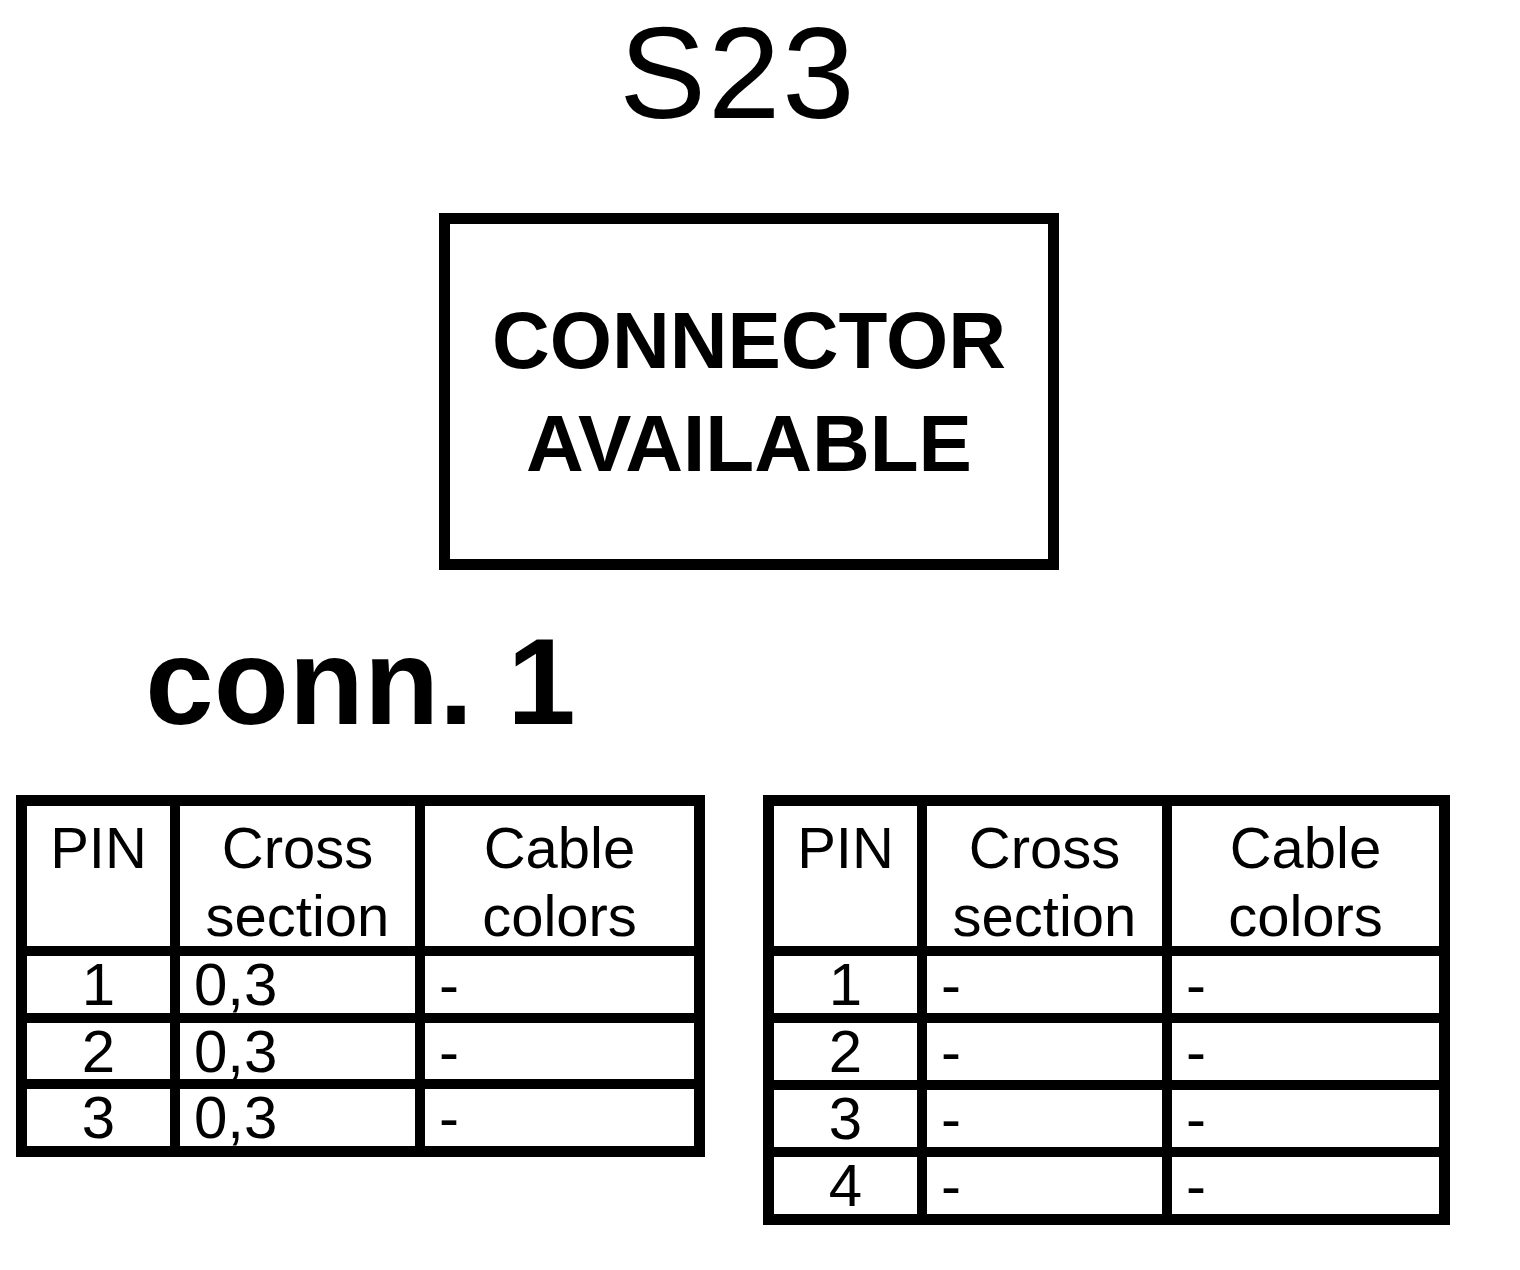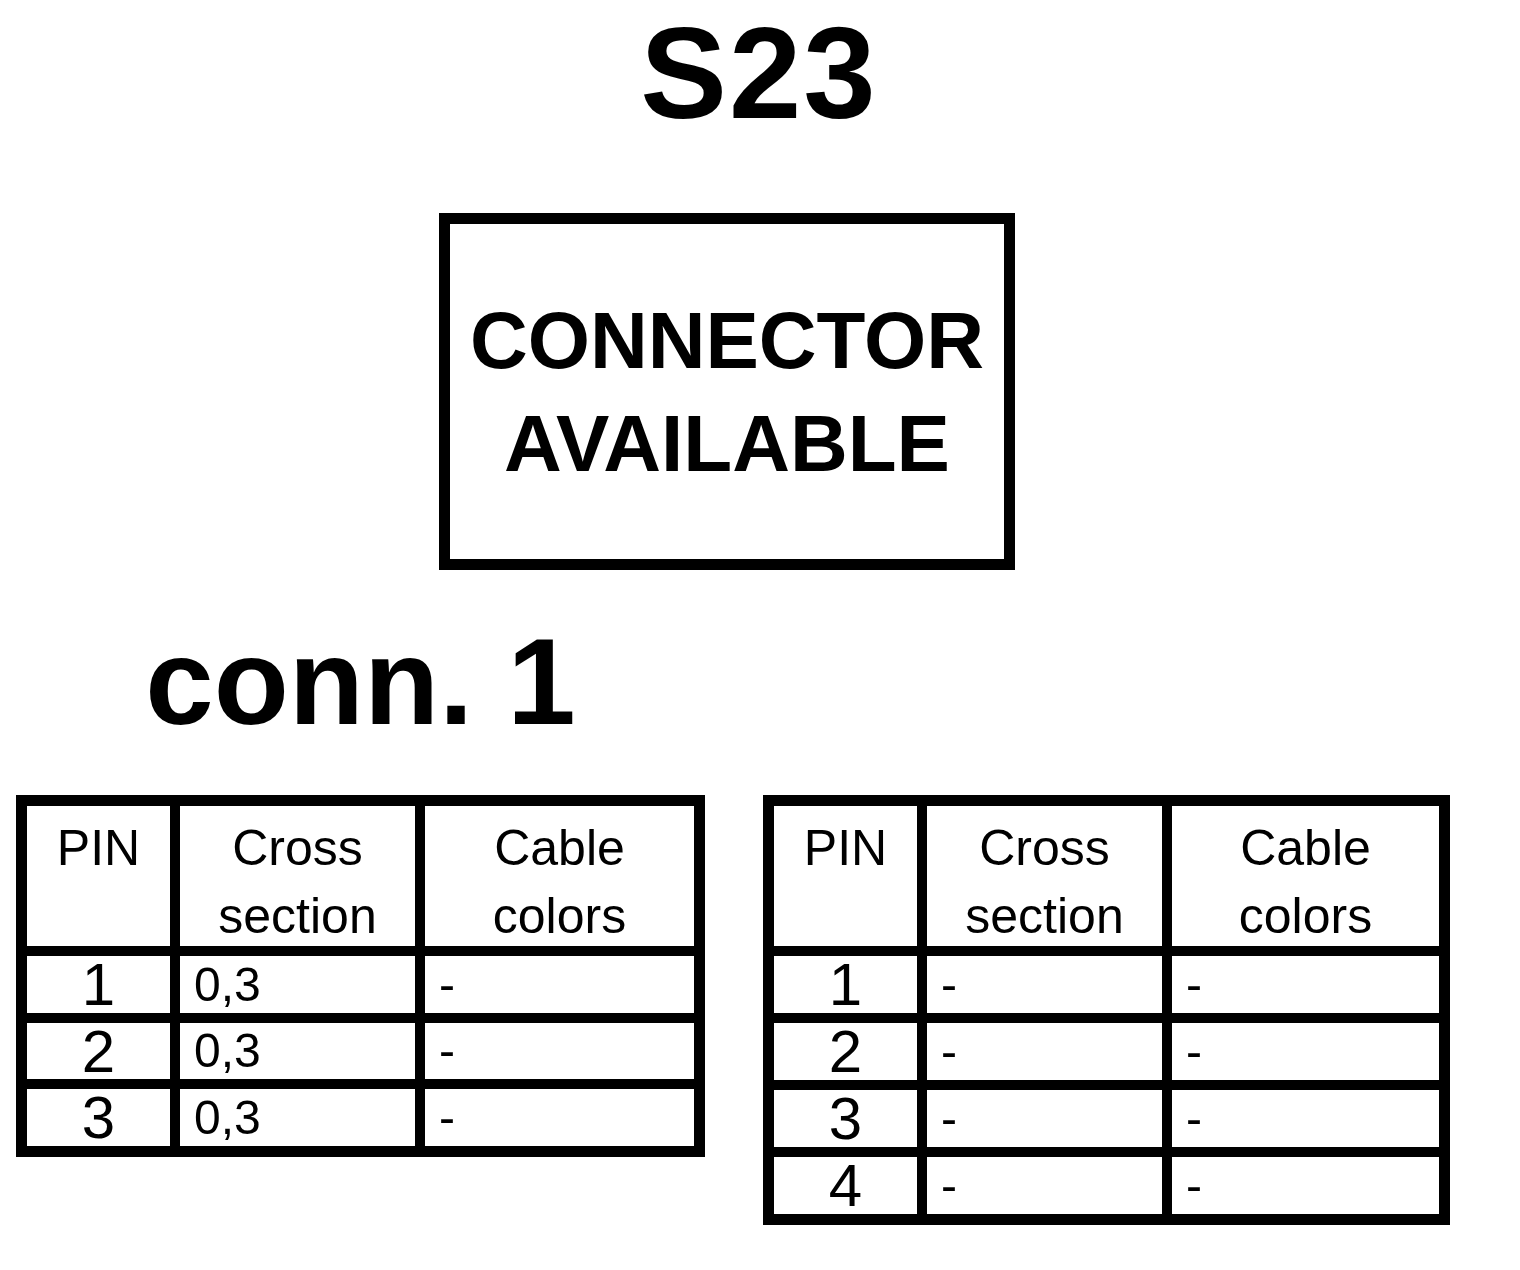--- a/index.html
+++ b/index.html
@@ -13,36 +13,36 @@
     height: 1270px;
     background: #ffffff;
     color: #000000;
     font-family: "Liberation Sans", sans-serif;
     overflow: hidden;
   }
 
   
   .page-title {
     position: absolute;
-    left: 460px;
+    left: 439px;
     top: 2px;
     width: 598px;
     text-align: center;
     font-size: 130px;
-    font-weight: bold;
+    font-weight: normal;
     line-height: 1.1;
     letter-spacing: 2px;
   }
 
   
   .notice-box {
     position: absolute;
     left: 439px;
     top: 213px;
-    width: 576px;
+    width: 620px;
     height: 357px;
     box-sizing: border-box;
     border: 11px solid #000000;
     background: #ffffff;
     display: flex;
     flex-direction: column;
     justify-content: center;
     align-items: center;
     text-align: center;
   }
@@ -94,31 +94,31 @@
     background: #ffffff;
     display: flex;
     align-items: center;
     overflow: hidden;
   }
   .cell.header {
     align-items: flex-start;
     justify-content: center;
     text-align: center;
     padding: 8px 6px 0 6px;
-    font-size: 50px;
+    font-size: 58px;
     line-height: 68px;
   }
   .cell.pin-cell {
     justify-content: center;
     font-size: 60px;
   }
   .cell.value-cell {
     justify-content: flex-start;
     padding-left: 14px;
-    font-size: 48px;
+    font-size: 60px;
   }
 </style>
 </head>
 <body>
 
 <div class="canvas">
 
   <div class="page-title">S23</div>
 
   <div class="notice-box">

